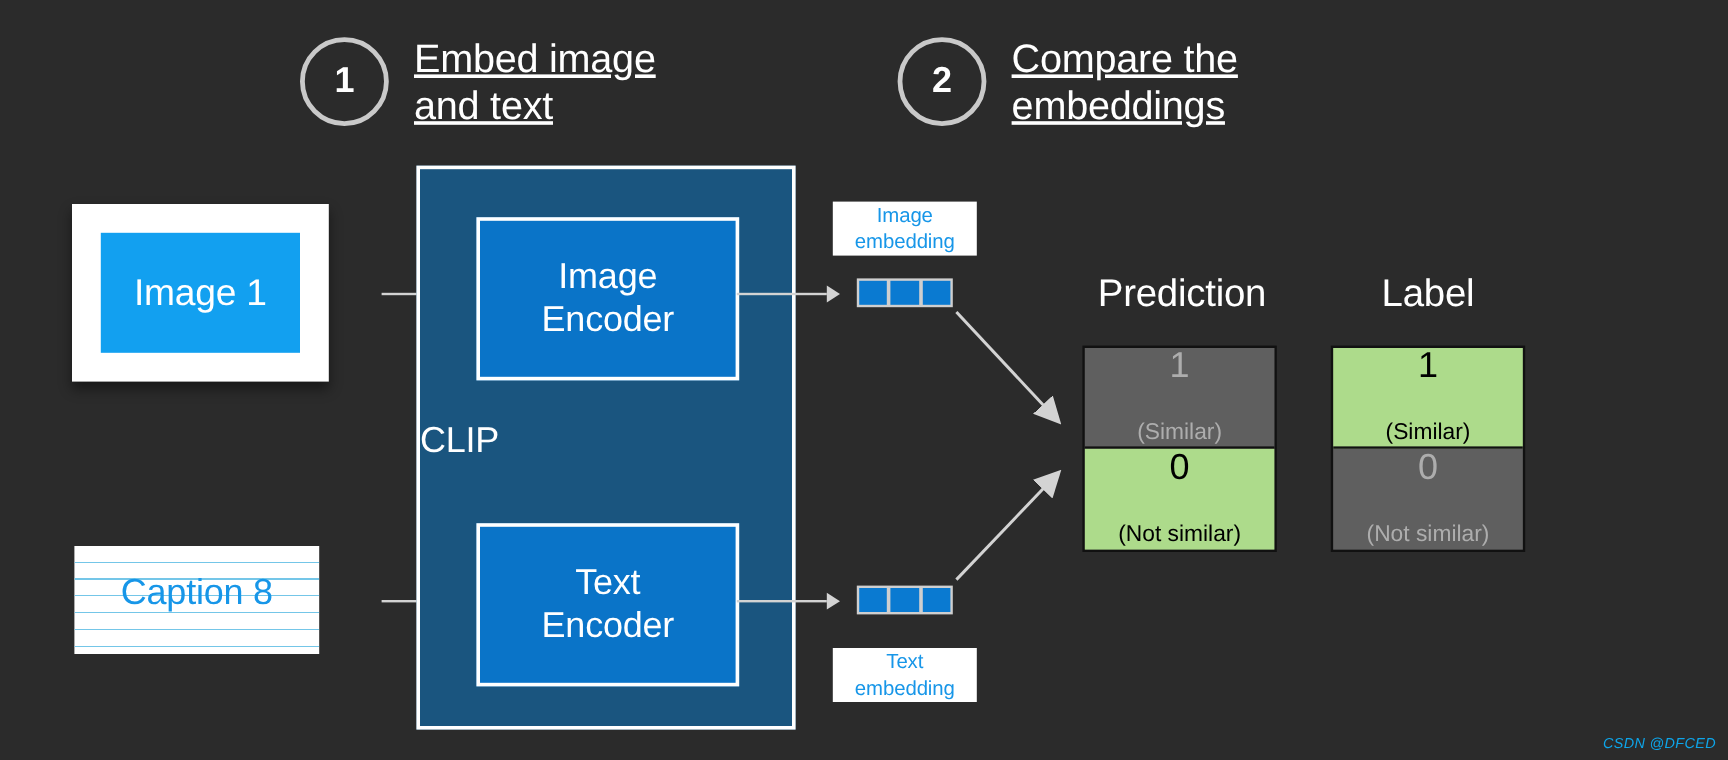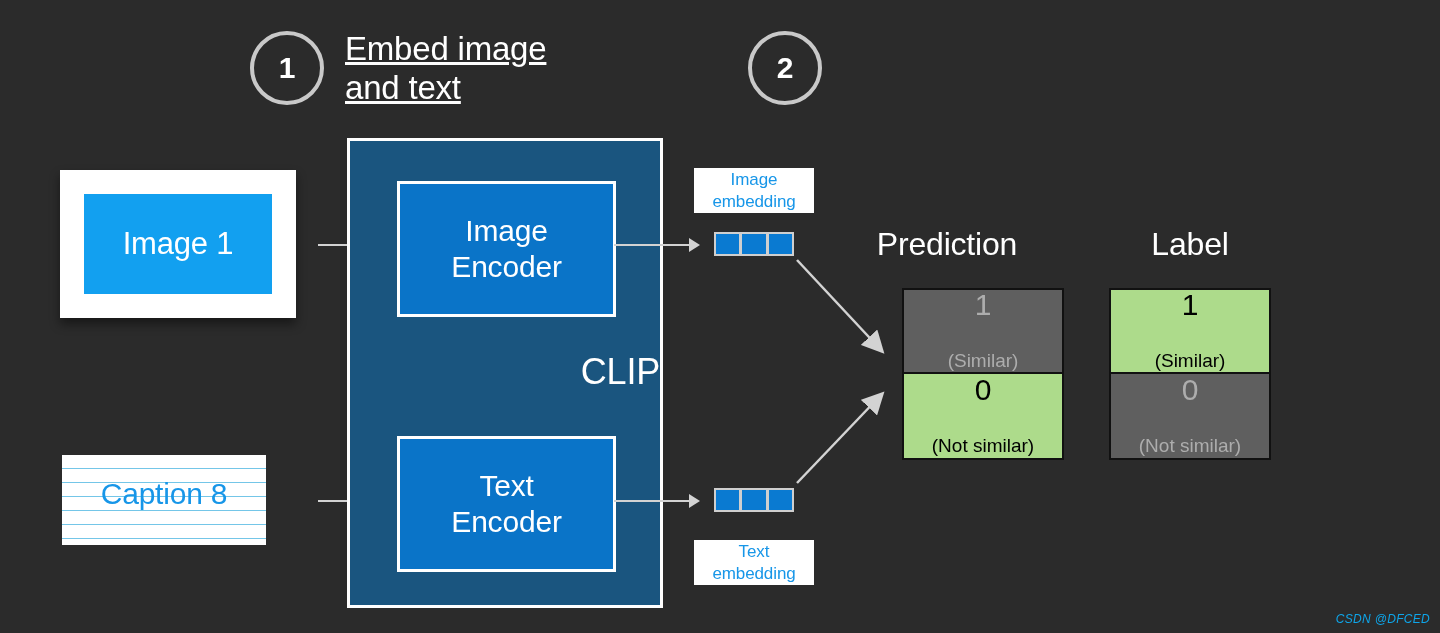--- a/index.html
+++ b/index.html
@@ -36,21 +36,21 @@
     margin-left: 21px;
     white-space: pre-line;
     letter-spacing: -0.2px;
     text-decoration: underline;
   }
 
   
   #image-card {
     position: absolute;
     left: 60px; top: 170px;
-    width: 236px; height: 148px;
+    width: 214px; height: 148px;
     background: #ffffff;
     box-shadow: 0 6px 10px rgba(0,0,0,0.45);
     box-sizing: border-box;
     padding: 24px;
     text-align: center;
   }
   #image-card .inner {
     width: 100%; height: 100%;
     background: #12a0f0;
     display: flex; align-items: center; justify-content: center;
@@ -112,23 +112,23 @@
     font-size: 30px;
     line-height: 1.2;
     white-space: pre-line;
     letter-spacing: -0.2px;
   }
   #image-encoder { top: 40px; }
   #text-encoder  { top: 295px; }
   #clip-label {
     position: absolute;
     left: 0; right: 0; top: 210px;
-    text-align: right;
-    color: #ffffff;
-    font-size: 36px;
+    text-align: left;
+    color: #ffffff;
+    font-size: 30px;
     letter-spacing: -0.2px;
   }
 
   
   .hline {
     position: absolute;
     height: 2px;
     background: #d3d3d3;
   }
   .arrow-right {
@@ -214,20 +214,22 @@
 <div id="canvas">
 
   <div class="step" style="left:250px; top:30px;">
     <div class="step-circle">1</div>
     <div class="step-text">Embed image
 and text</div>
   </div>
 
   <div class="step" style="left:748px; top:30px;">
     <div class="step-circle">2</div>
+    <div class="step-text">Compare the
+embeddings</div>
   </div>
 
   <div id="image-card">
     <div class="inner">
       <span>Image 1</span>
     </div>
   </div>
 
   <div id="caption-card">
     <div class="rules"></div>
@@ -279,21 +281,21 @@
 
   <svg class="diag" style="left:795px; top:390px;" width="100" height="105">
     <defs>
       <marker id="ah2" markerWidth="9" markerHeight="9" refX="7" refY="4.5" orient="auto">
         <path d="M0,0 L9,4.5 L0,9 z" fill="#d3d3d3"></path>
       </marker>
     </defs>
     <line x1="2" y1="93" x2="86" y2="5" stroke="#d3d3d3" stroke-width="2.5" marker-end="url(#ah2)"></line>
   </svg>
 
-  <div class="col-title" style="left:827px; top:226px;">Prediction</div>
+  <div class="col-title" style="left:865px; top:226px;">Prediction</div>
   <div class="score-box" style="left:902px; top:288px;">
     <div class="score-cell cell-inactive cell-divider">
       <div class="num">1</div>
       <div class="sub">(Similar)</div>
     </div>
     <div class="score-cell cell-active">
       <div class="num">0</div>
       <div class="sub">(Not similar)</div>
     </div>
   </div>

